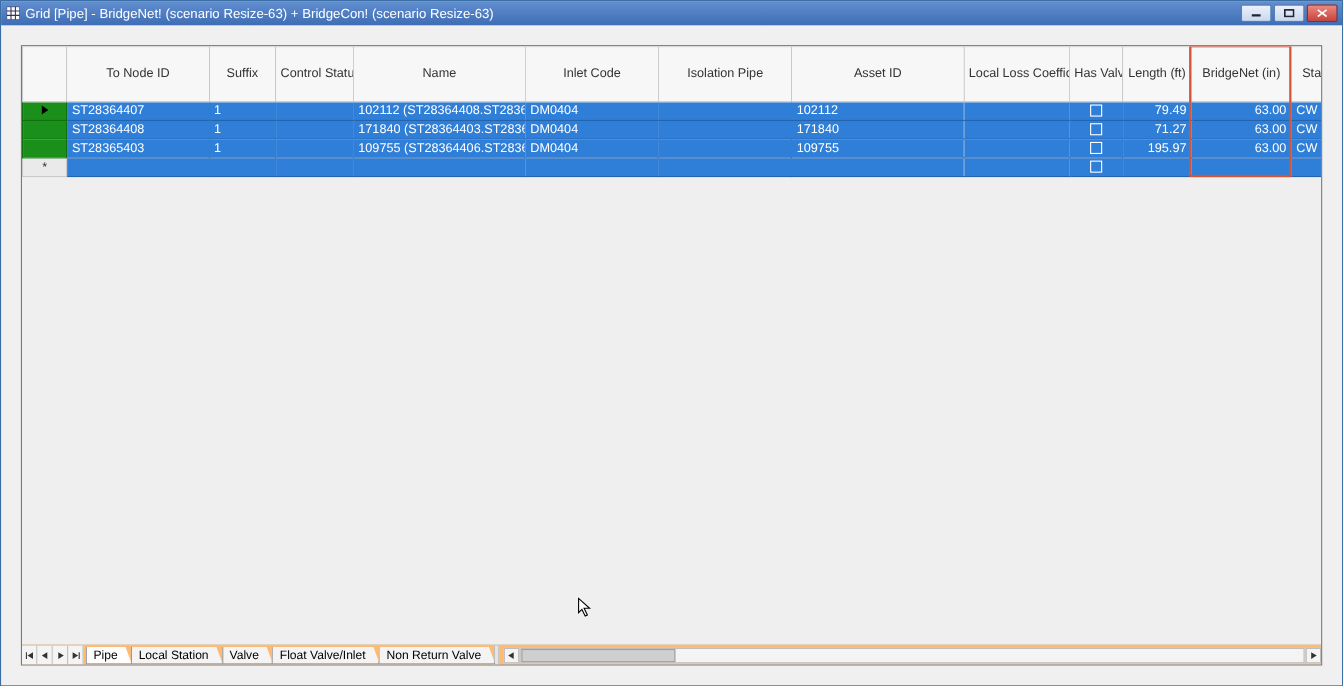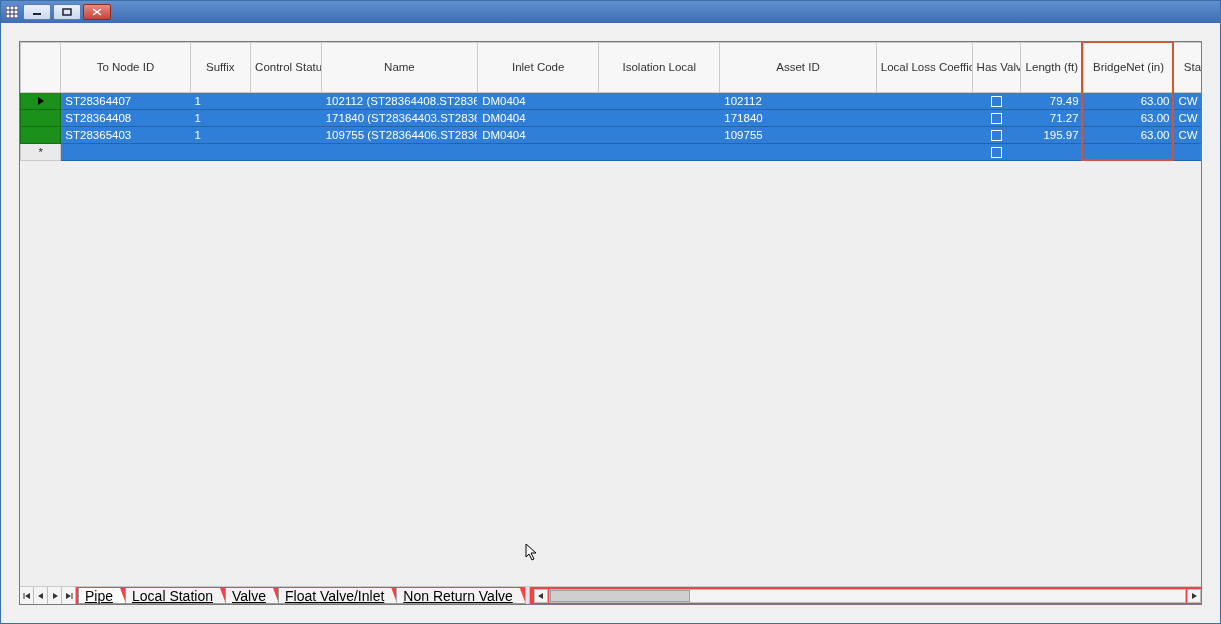--- a/index.html
+++ b/index.html
@@ -149,27 +149,26 @@
     vertical-align: middle;
   }
   .highlight-col {
     position: absolute;
     border: 2px solid #d2553a;
     pointer-events: none;
     z-index: 5;
   }
   .bottom-bar {
     height: 18px;
-    background: #ef4444;
+    background: #fdba74;
     border-top: 1px solid #c9c9c9;
     display: flex;
     align-items: stretch;
-    font-size: 14px;
-    position: relative;
-    text-decoration: underline;
+    font-size: 11px;
+    position: relative;
   }
   .nav-btns { display: flex; }
   .nav-btn {
     width: 14px;
     border-right: 1px solid #bdbdbd;
     display: flex; align-items: center; justify-content: center;
     background: #f4f4f4;
     color:#333;
     font-size: 9px;
   }
@@ -230,20 +229,21 @@
   <div class="titlebar">
     <span class="app-icon">
       <svg width="12" height="12" viewBox="0 0 12 12">
           <rect x="0" y="0" width="12" height="12" fill="#fff" stroke="#336" stroke-width="1"></rect>
           <line x1="4" y1="0" x2="4" y2="12" stroke="#336"></line>
           <line x1="8" y1="0" x2="8" y2="12" stroke="#336"></line>
           <line x1="0" y1="4" x2="12" y2="4" stroke="#336"></line>
           <line x1="0" y1="8" x2="12" y2="8" stroke="#336"></line>
         </svg>
     </span>
+    <span class="title-text">Grid [Pipe] - BridgeNet! (scenario Resize-63)  +  BridgeCon! (scenario Resize-63)</span>
     <div class="win-btns">
       <div class="win-btn">
           <svg width="10" height="8">
             <line x1="1" y1="6" x2="9" y2="6" stroke="#223" stroke-width="2"></line>
           </svg>
         </div>
       <div class="win-btn">
           <svg width="10" height="8">
             <rect x="1" y="1" width="8" height="6" fill="none" stroke="#223" stroke-width="1.5"></rect>
           </svg>
@@ -276,21 +276,21 @@
             <col class="col-fric">
         </colgroup>
         <thead>
           <tr>
             <th></th>
             <th>To Node ID</th>
             <th>Suffix</th>
             <th><span>Control Status</span></th>
             <th>Name</th>
             <th>Inlet Code</th>
-            <th>Isolation Local</th>
+            <th>Isolation Pipe</th>
             <th>Asset ID</th>
             <th><span>Local Loss Coefficient</span></th>
             <th><span>Has Valve</span></th>
             <th><span>Length (ft)</span></th>
             <th><span>BridgeNet (in)</span></th>
             <th>Station</th>
           </tr>
         </thead>
         <tbody id="grid-body">
             <tr class="datarow current">

